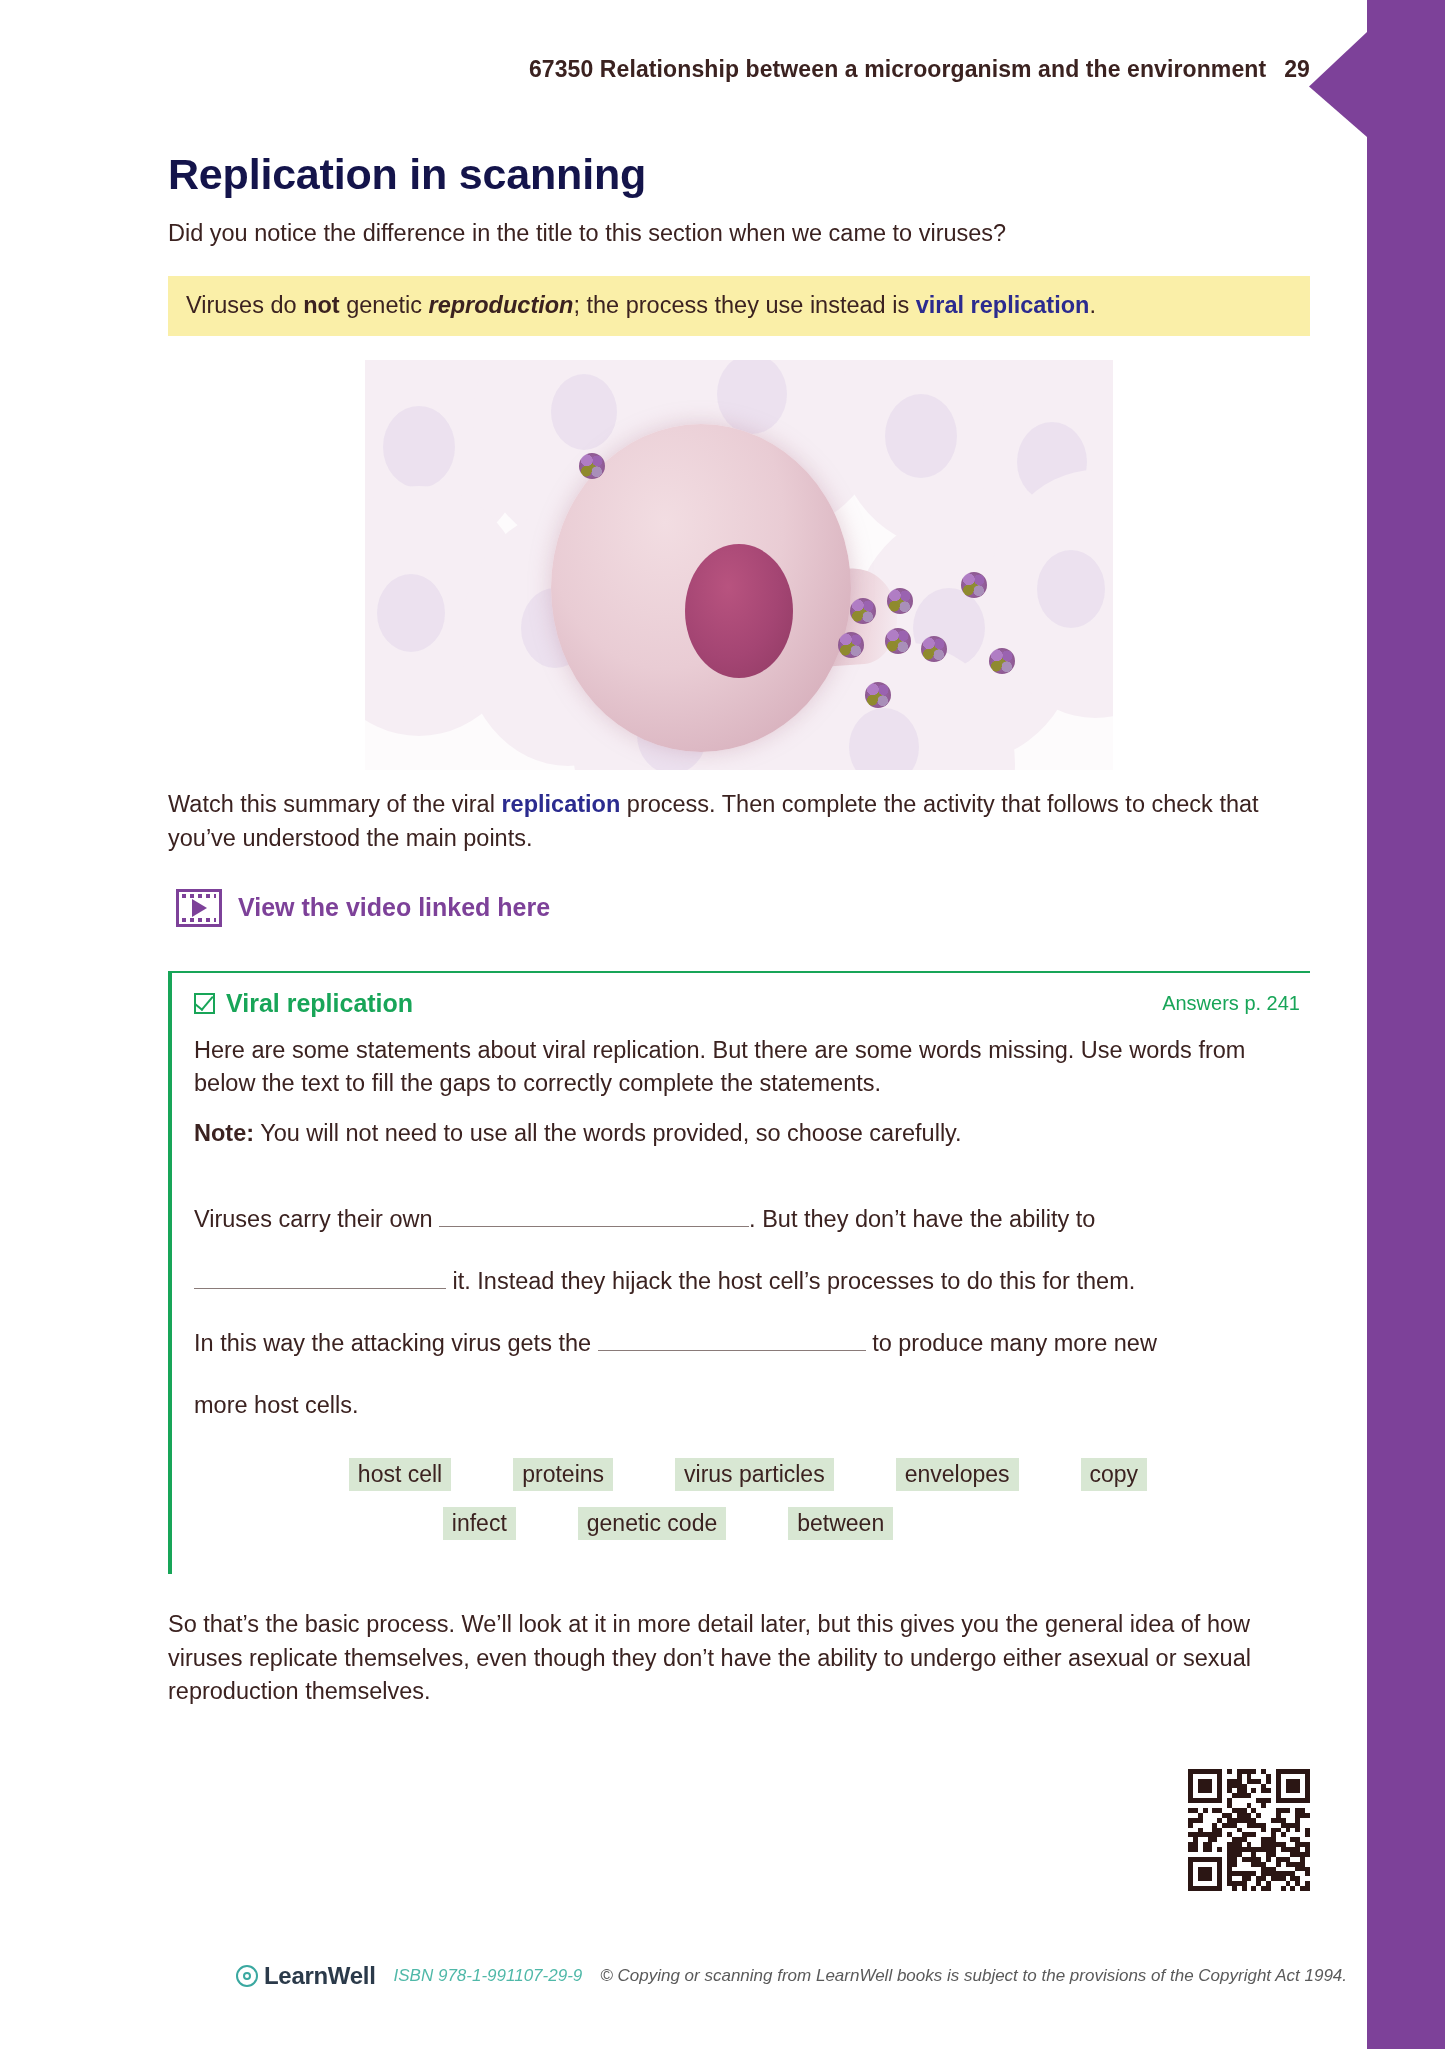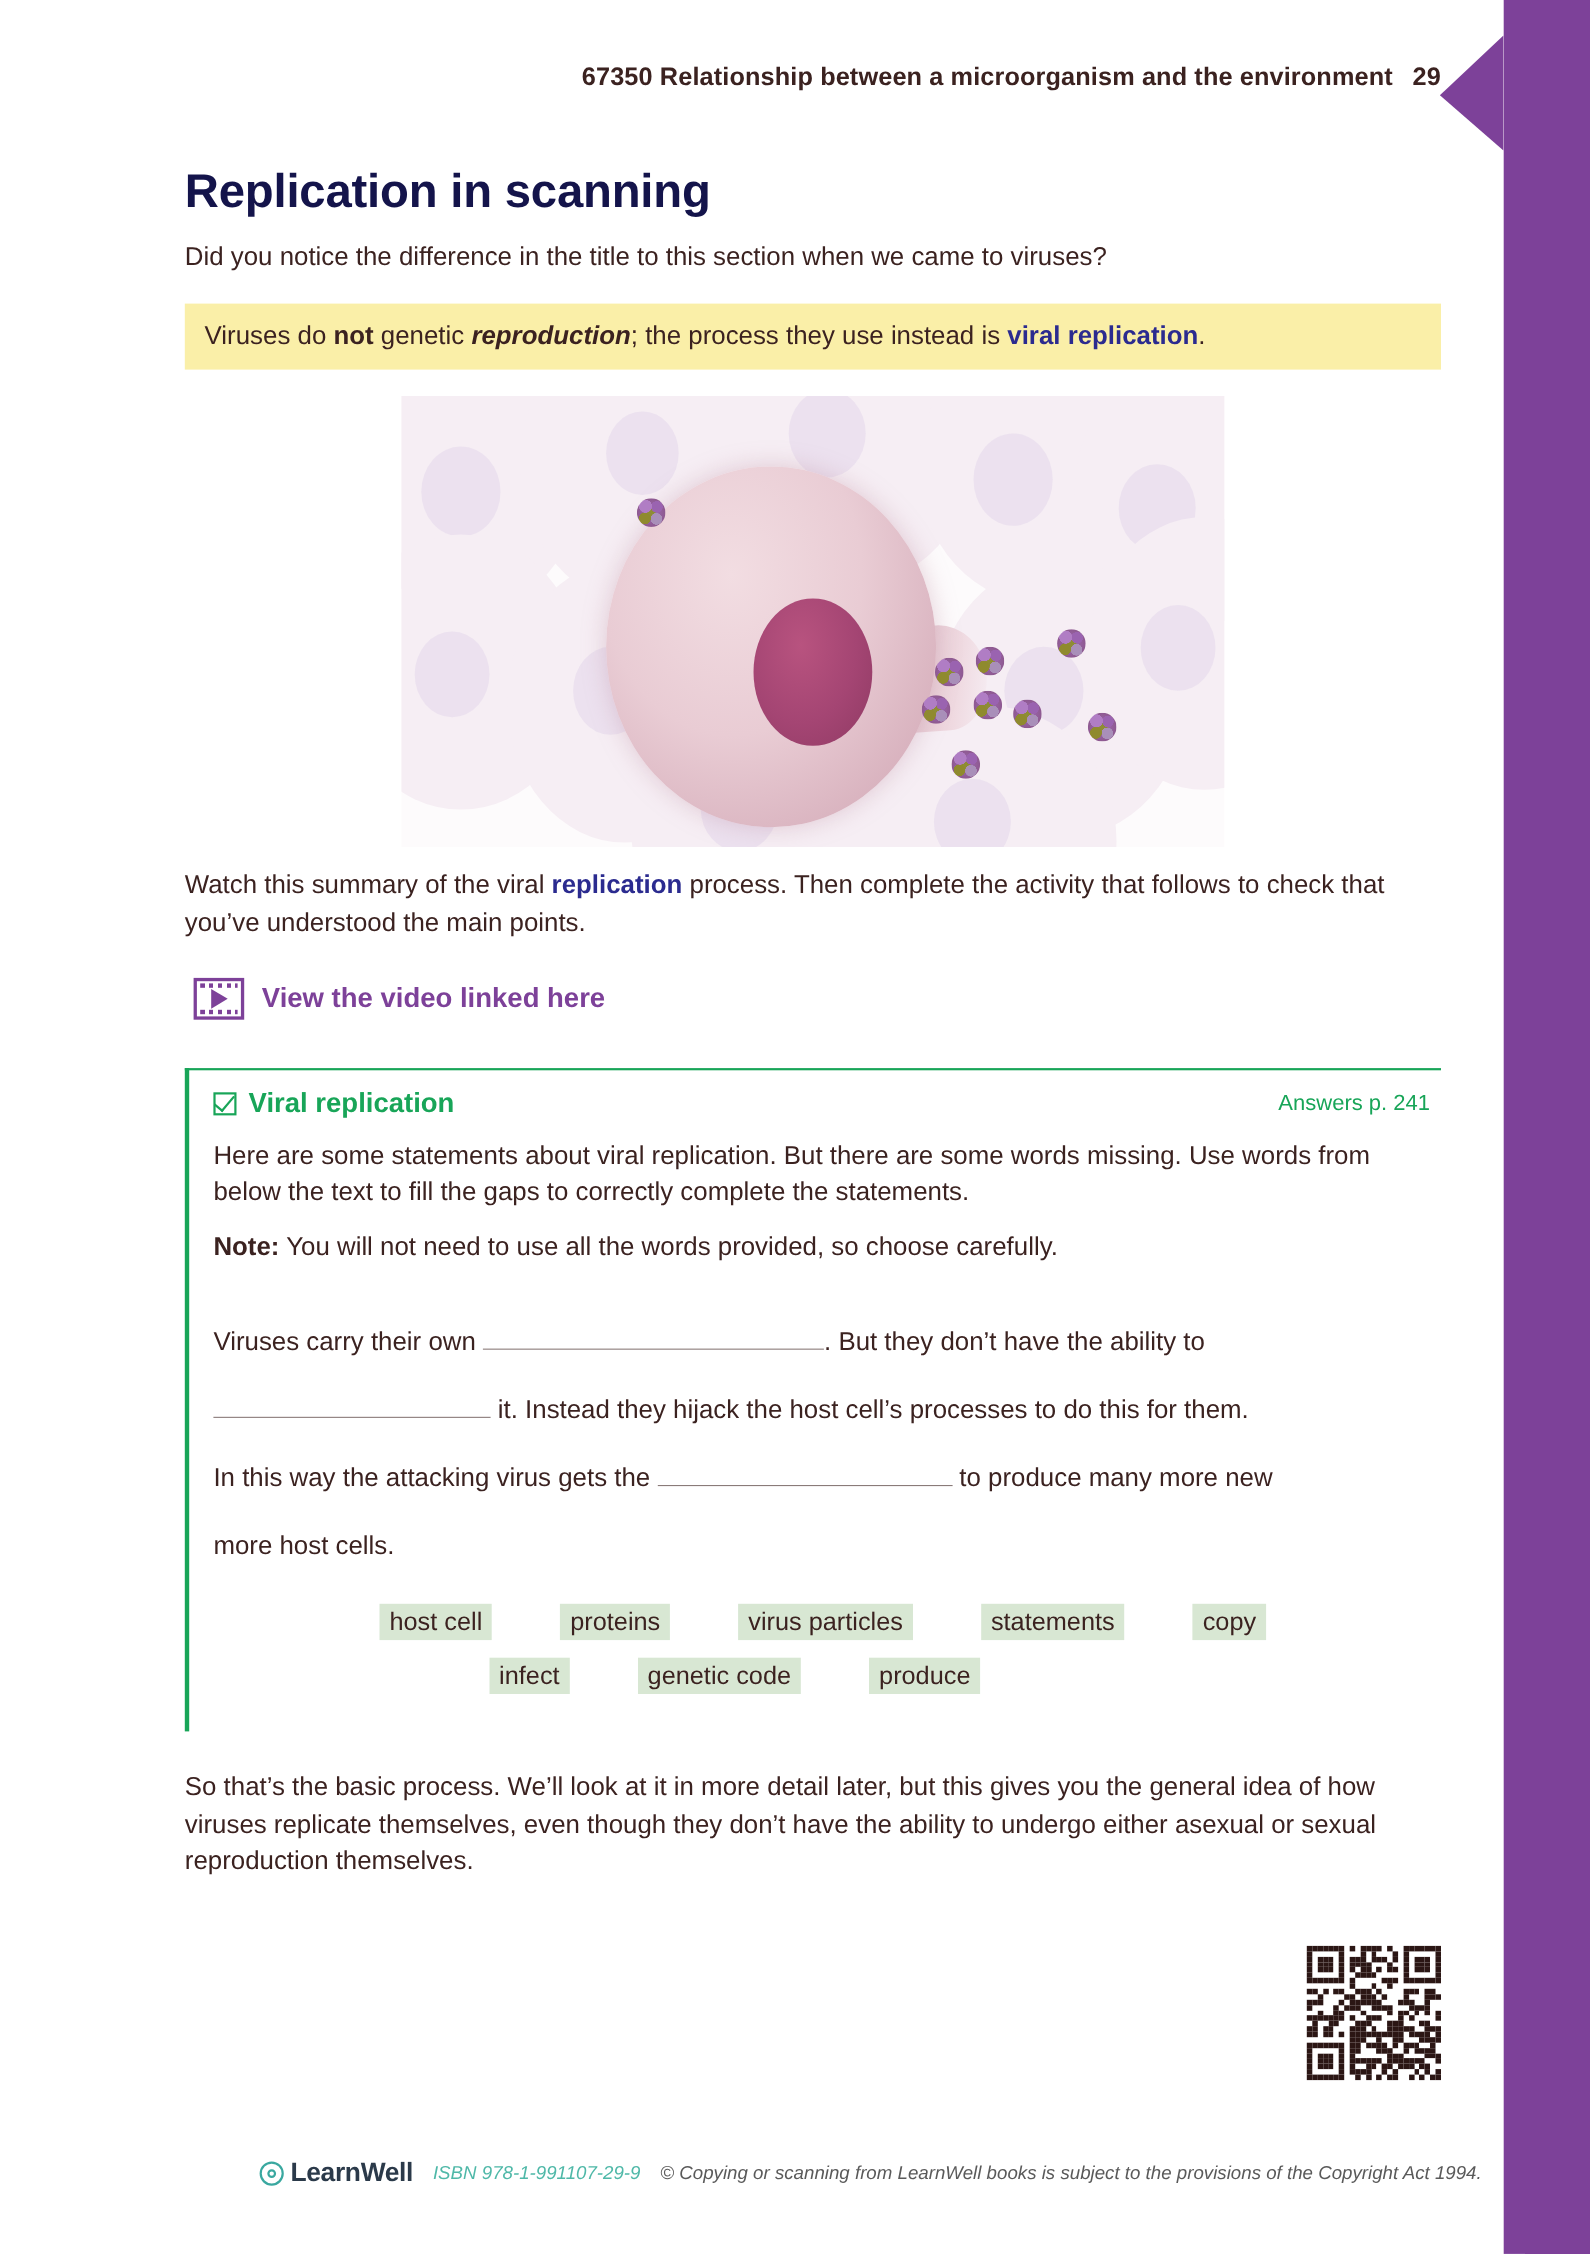--- a/index.html
+++ b/index.html
@@ -820,27 +820,27 @@
           <div class="gap-line">
             <span>more host cells.</span>
           </div>
         </div>
 
         <div class="wordbank">
           <div class="wb-row" id="wb-row-1">
               <span class="chip">host cell</span>
               <span class="chip">proteins</span>
               <span class="chip">virus particles</span>
-              <span class="chip">statements</span>
+              <span class="chip">envelopes</span>
               <span class="chip">copy</span>
             </div>
           <div class="wb-row row2" id="wb-row-2">
               <span class="chip">infect</span>
               <span class="chip">genetic code</span>
-              <span class="chip">produce</span>
+              <span class="chip">between</span>
             </div>
         </div>
       </div>
     </div>
 
     <p class="body-text closing">So that’s the basic process. We’ll look at it in more detail later, but this gives you the general idea of how viruses replicate themselves, even though they don’t have the ability to undergo either asexual or sexual reproduction themselves.</p>
   </div>
 
   <div class="footer">
     <span class="lw-logo">

